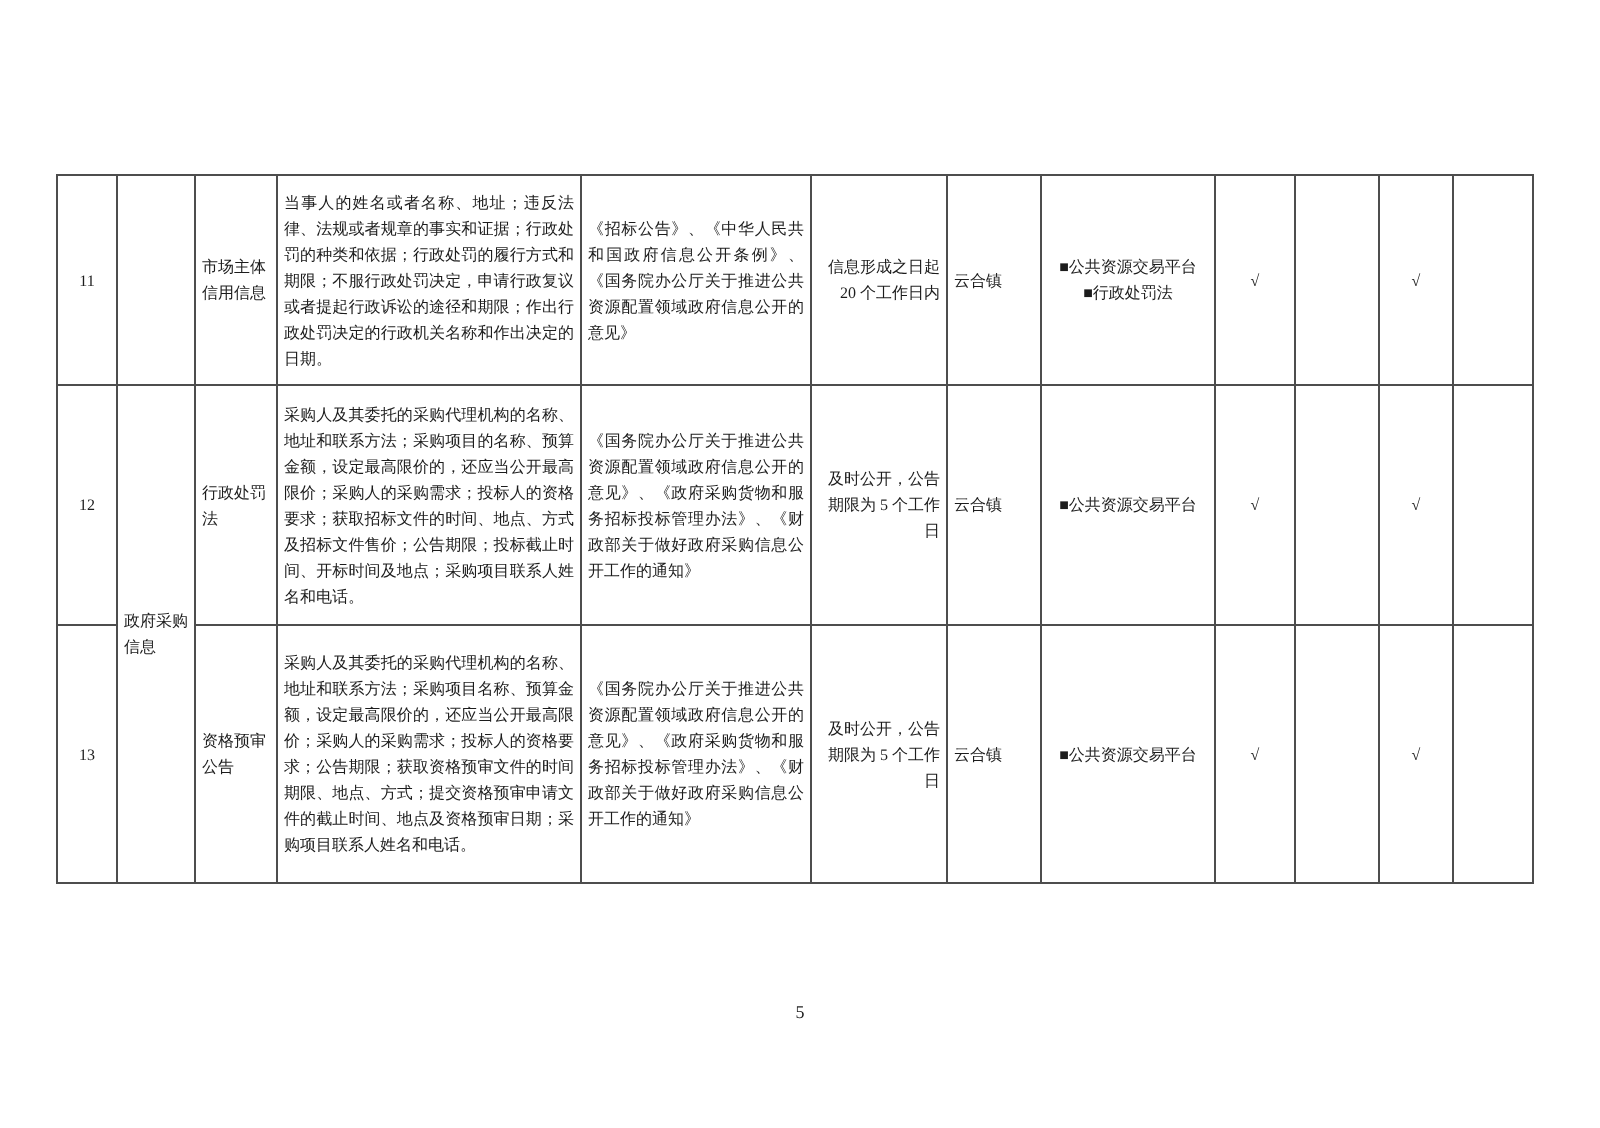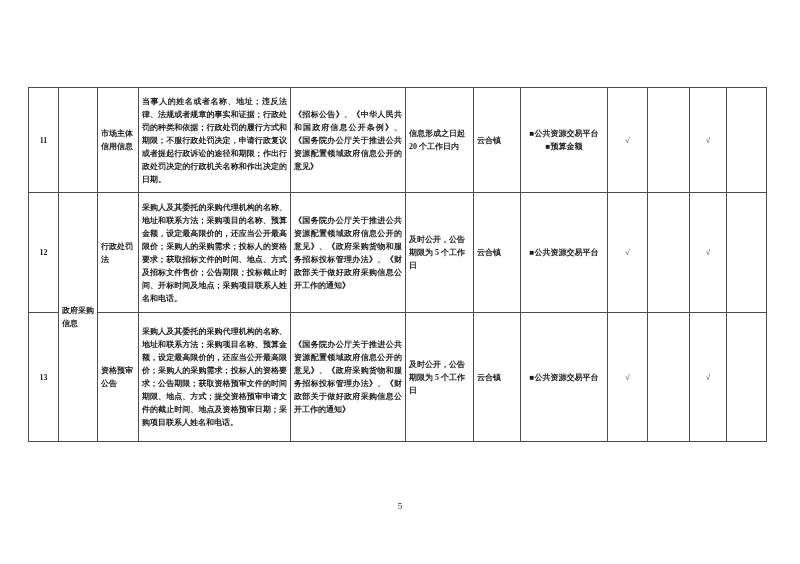--- a/index.html
+++ b/index.html
@@ -15,28 +15,27 @@
     width:738px;
   }
   table.doc-table td{
     border:1px solid #4d4d4d;
     padding:1px 3px;
     font-size:8px;
     line-height:13px;
     vertical-align:middle;
     overflow:hidden;
     word-break:break-all;
-    font-weight:bold;
   }
   td.c-no{text-align:center;font-size:8px;}
   td.c-cat{}
   td.c-sub{padding:1px 4px;}
   td.c-content{text-align:justify;text-justify:inter-character;vertical-align:middle;}
   td.c-basis{text-align:justify;text-justify:inter-character;vertical-align:middle;}
-  td.c-time{text-align:left;vertical-align:middle;}
+  td.c-time{text-align:right;vertical-align:middle;}
   td.c-subject{text-align:left;}
   td.c-channel{text-align:center;vertical-align:middle;}
   td.c-check{text-align:center;}
   .channel-line{display:block;white-space:nowrap;}
   tr.row-11{height:105px;}
   tr.row-12{height:120px;}
   tr.row-13{height:129px;}
   .page-number{
     position:absolute;left:0;top:501px;width:800px;
     text-align:center;font-size:9px;color:#1c1c1c;
@@ -67,21 +66,21 @@
         <tr class="row-11">
       <td class="c-no">11</td>
       <td class="c-cat"></td>
       <td class="c-sub">市场主体信用信息</td>
       <td class="c-content">当事人的姓名或者名称、地址；违反法律、法规或者规章的事实和证据；行政处罚的种类和依据；行政处罚的履行方式和期限；不服行政处罚决定，申请行政复议或者提起行政诉讼的途径和期限；作出行政处罚决定的行政机关名称和作出决定的日期。</td>
       <td class="c-basis">《招标公告》、《中华人民共和国政府信息公开条例》、《国务院办公厅关于推进公共资源配置领域政府信息公开的意见》</td>
       <td class="c-time">信息形成之日起 20 个工作日内</td>
       <td class="c-subject">云合镇</td>
       <td class="c-channel">
         <span class="channel-line">■公共资源交易平台</span>
-        <span class="channel-line">■预算金额</span>
+        <span class="channel-line">■行政处罚法</span>
       </td>
       <td class="c-check">√</td>
       <td class="c-check"></td>
       <td class="c-check">√</td>
       <td class="c-check"></td>
     </tr>
 
     <tr class="row-12">
       <td class="c-no">12</td>
       <td class="c-cat" rowspan="2">政府采购信息</td>

